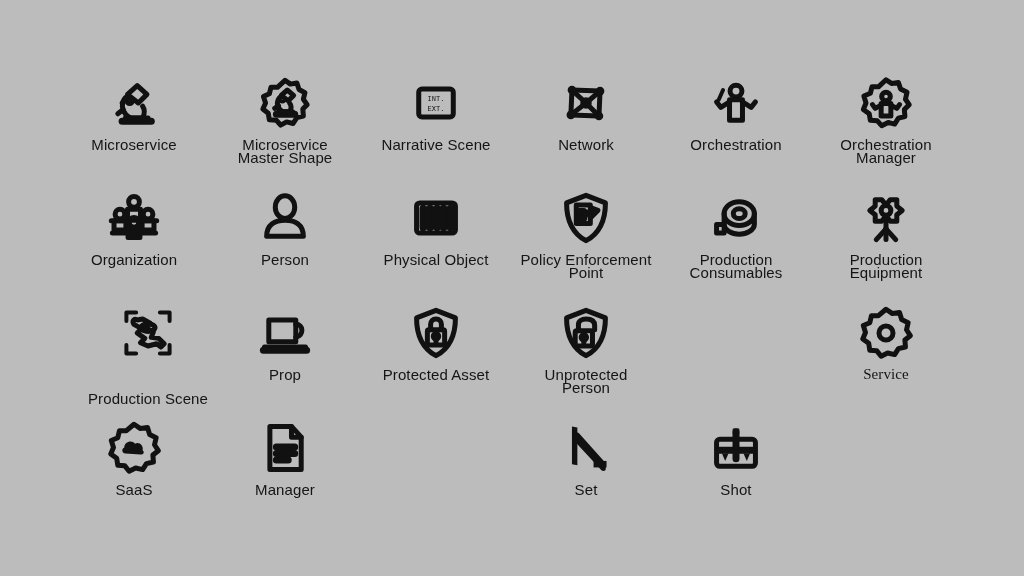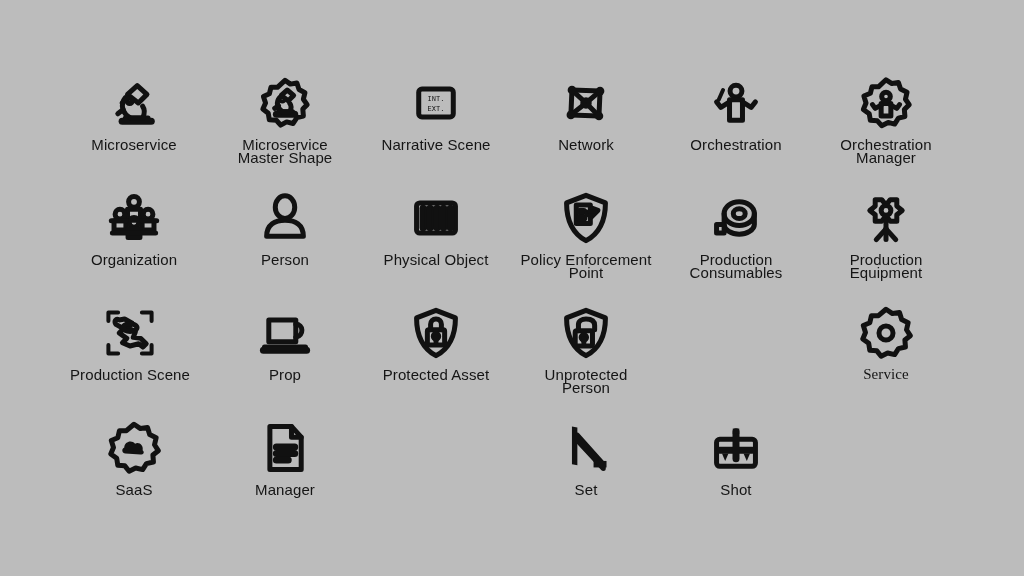--- a/index.html
+++ b/index.html
@@ -235,21 +235,21 @@
   <circle cx="50" cy="36" r="9"></circle>
   <path d="M50 56 L50 70"></path>
   <path d="M50 70 L32 90"></path>
   <path d="M50 70 L68 90"></path>
   <path d="M50 70 L50 90"></path>
 </svg>
       </div>
       <div class="caption">Production
 Equipment</div>
     </div>
-    <div class="icon-cell" style="left: 130px; top: 306px;">
+    <div class="icon-cell" style="left: 148px; top: 306px; gap: 24px;">
       <div class="glyph">
 <svg viewBox="0 0 100 100">
   <path d="M10 28 L10 12 L28 12" class="thin"></path>
   <path d="M72 12 L90 12 L90 28" class="thin"></path>
   <path d="M10 72 L10 88 L28 88" class="thin"></path>
   <path d="M72 88 L90 88 L90 72" class="thin"></path>
   <path d="M30 26 C24 22 20 28 24 34 L38 42 L30 50 L44 60 L36 68 L50 74 L66 70 L74 76 L80 70 L70 60 L56 58 L60 48 L46 40 L54 32 L40 24 Z"></path>
   <ellipse cx="50" cy="40" rx="13" ry="7"></ellipse>
 </svg>
       </div>

